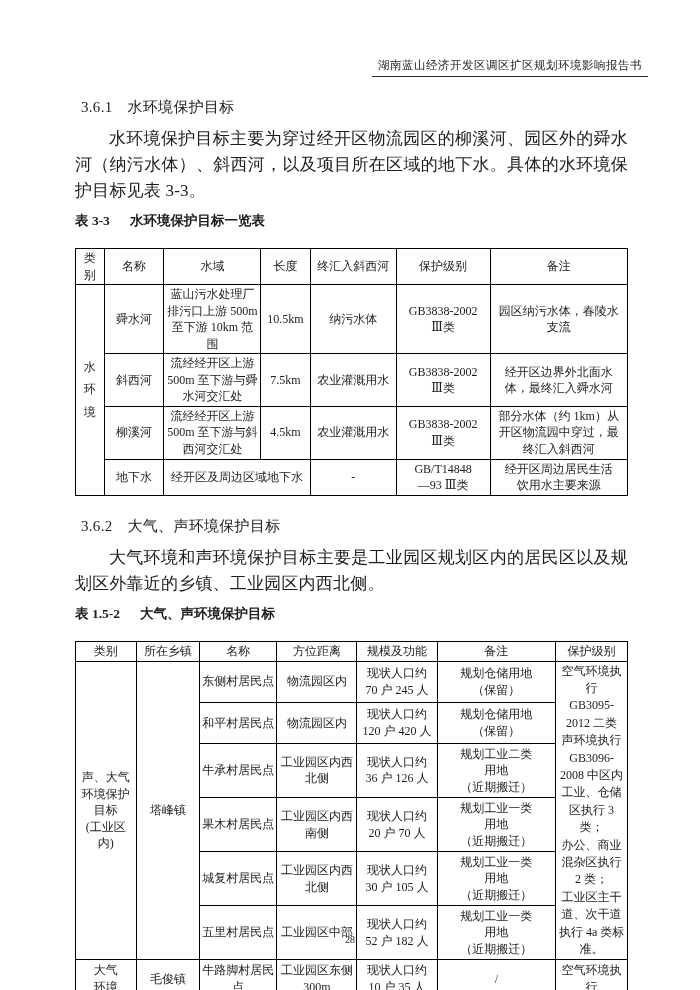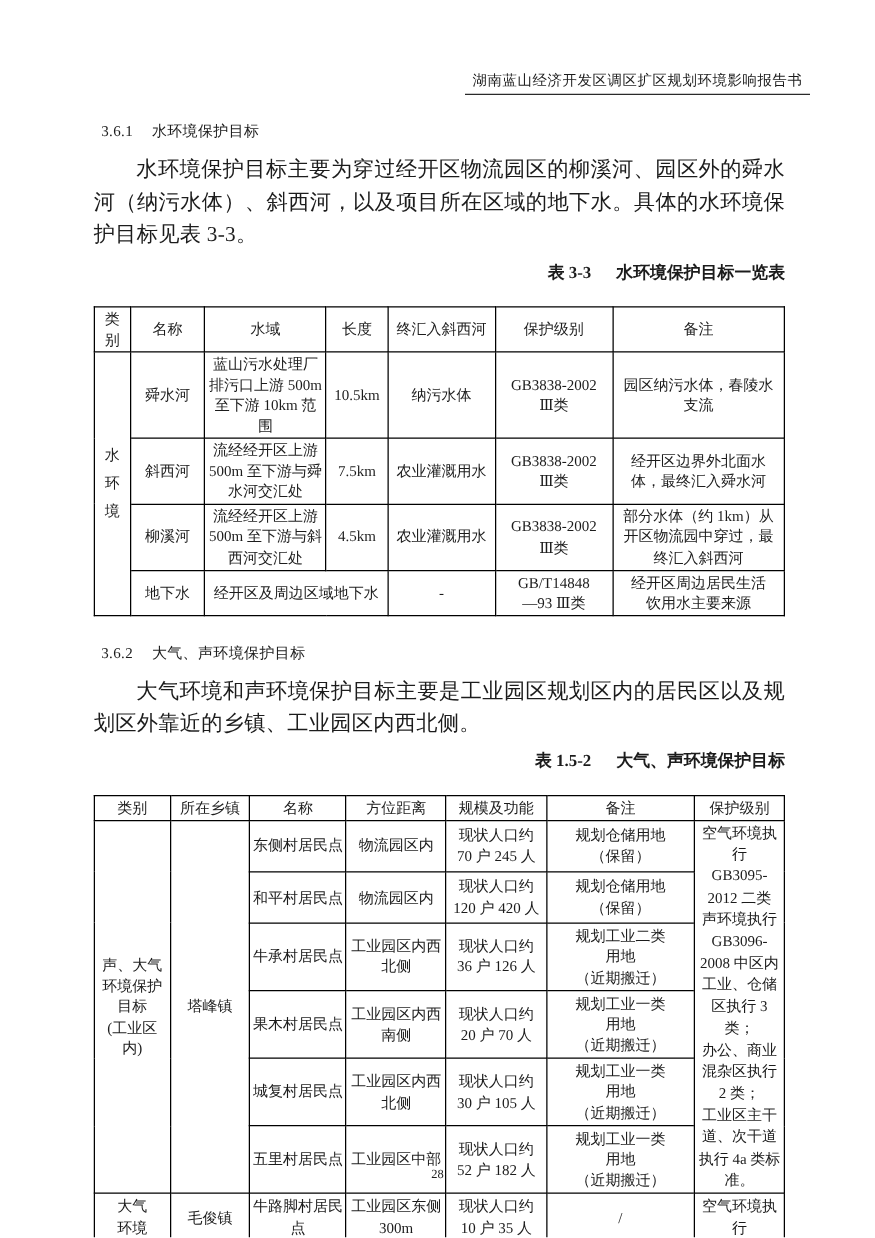--- a/index.html
+++ b/index.html
@@ -11,32 +11,32 @@
   .content { padding:55px 72px 0 75px; }
 
   
   .doc-header { text-align:right; margin-right:-20px; }
   .doc-header .ht {
     display:inline-block; font-size:11.5px; letter-spacing:0.5px;
     padding:0 6px 3px 6px; border-bottom:1.2px solid #2a2a2a;
   }
 
   
-  h2.sec { font-size:12px; font-weight:normal; margin:21px 0 0 6px; letter-spacing:0.3px; }
+  h2.sec { font-size:15px; font-weight:normal; margin:21px 0 0 6px; letter-spacing:0.3px; }
   h2.sec .num { margin-right:15px; }
 
   
   p.body {
     font-size:17px; line-height:26px; text-indent:2em;
     text-align:justify; margin:9px 0 0 0; letter-spacing:0.2px;
   }
   p.body2 { margin-top:0; }
 
   
-  .tbl-title { text-align:right; font-size:13.5px; font-weight:bold; margin:8px 0 2px 0; }
+  .tbl-title { text-align:left; font-size:13.5px; font-weight:bold; margin:8px 0 2px 0; }
   .tbl-title .lbl { margin-right:20px; }
 
   
   table { width:100%; border-collapse:collapse; table-layout:fixed; font-size:12px; margin-top:18px; }
   th, td {
     border:1px solid #000; text-align:center; vertical-align:middle;
     padding:1px 2px; white-space:pre-line; line-height:1.38; font-weight:normal;
   }
   
   #t33 col.c0{width:5.2%} #t33 col.c1{width:10.8%} #t33 col.c2{width:17.6%}

